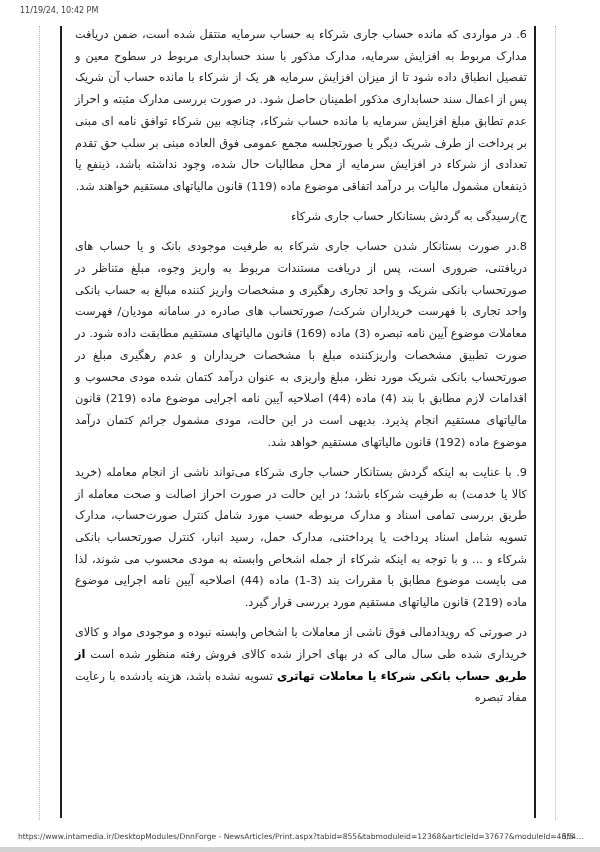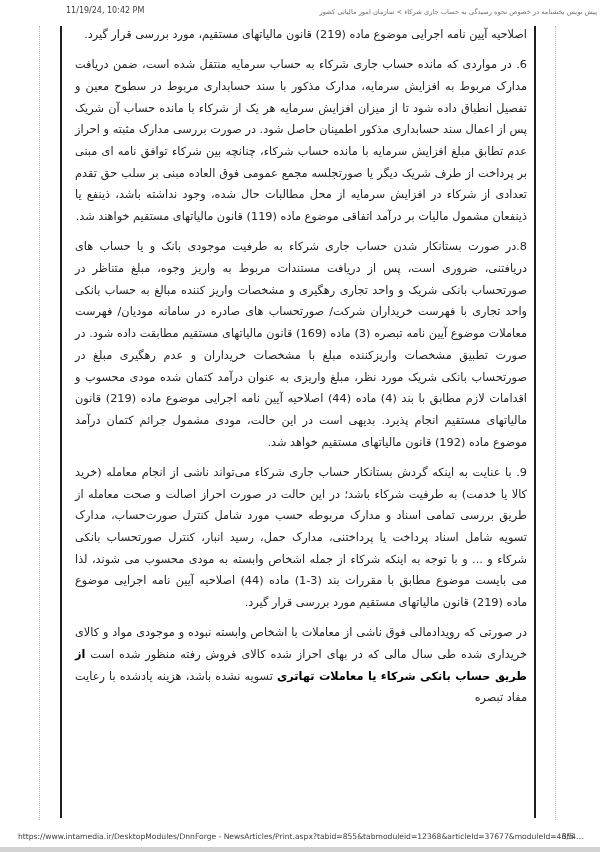--- a/index.html
+++ b/index.html
@@ -10,21 +10,21 @@
   .page {
     position: relative;
     width: 600px; height: 852px;
     background: #ffffff;
     overflow: hidden;
   }
 
   
   .hdr-time {
     position: absolute; top: 6px; left: 20px;
-    font-size: 8px; color: #3d3d3d; white-space: nowrap; margin-left: 46px;
+    font-size: 8px; color: #3d3d3d; white-space: nowrap;
   }
   .hdr-title {
     position: absolute; top: 8px; right: 3px; width: 356px;
     font-size: 6.7px; color: #6e6e6e;
     direction: rtl; text-align: right; white-space: nowrap; overflow: hidden;
   }
 
   
   .dash-rule {
     position: absolute; top: 26px; height: 794px; width: 0;
@@ -65,30 +65,29 @@
     position: absolute; left: 0; right: 0; bottom: 0; height: 5px;
     background: #d2d2d2;
   }
 </style>
 </head>
 <body>
 
 <div class="page">
 
   <span class="hdr-time">11/19/24, 10:42 PM</span>
-  <span class="hdr-title" dir="rtl">پیش نویس بخشنامه در خصوص نحوه رسیدگی به حساب جاری شرکاء &gt; سازمان امور مالیاتی کشور</span>
 
   <div class="dash-rule l"></div>
   <div class="dash-rule r"></div>
   <div class="bar-rule l"></div>
   <div class="bar-rule r"></div>
 
   <div class="content" dir="rtl">
-    <p>اصلاحیه آیین نامه اجرایی موضوع ماده (219) قانون مالیاتهای مستقیم، مورد بررسی قرار گیرد.</p>
     <p>6. در مواردی که مانده حساب جاری شرکاء به حساب سرمایه منتقل شده است، ضمن دریافت مدارک مربوط به افزایش سرمایه، مدارک مذکور با سند حسابداری مربوط در سطوح معین و تفصیل انطباق داده شود تا از میزان افزایش سرمایه هر یک از شرکاء با مانده حساب آن شریک پس از اعمال سند حسابداری مذکور اطمینان حاصل شود. در صورت بررسی مدارک مثبته و احراز عدم تطابق مبلغ افزایش سرمایه با مانده حساب شرکاء، چنانچه بین شرکاء توافق نامه ای مبنی بر پرداخت از طرف شریک دیگر یا صورتجلسه مجمع عمومی فوق العاده مبنی بر سلب حق تقدم تعدادی از شرکاء در افزایش سرمایه از محل مطالبات حال شده، وجود نداشته باشد، ذینفع یا ذینفعان مشمول مالیات بر درآمد اتفاقی موضوع ماده (119) قانون مالیاتهای مستقیم خواهند شد.</p>
+    <p class="section-heading">ج)رسیدگی به گردش بستانکار حساب جاری شرکاء</p>
     <p>8.در صورت بستانکار شدن حساب جاری شرکاء به طرفیت موجودی بانک و یا حساب های دریافتنی، ضروری است، پس از دریافت مستندات مربوط به واریز وجوه، مبلغ متناظر در صورتحساب بانکی شریک و واحد تجاری رهگیری و مشخصات واریز کننده مبالغ به حساب بانکی واحد تجاری با فهرست خریداران شرکت/ صورتحساب های صادره در سامانه مودیان/ فهرست معاملات موضوع آیین نامه تبصره (3) ماده (169) قانون مالیاتهای مستقیم مطابقت داده شود. در صورت تطبیق مشخصات واریزکننده مبلغ با مشخصات خریداران و عدم رهگیری مبلغ در صورتحساب بانکی شریک مورد نظر، مبلغ واریزی به عنوان درآمد کتمان شده مودی محسوب و اقدامات لازم مطابق با بند (4) ماده (44) اصلاحیه آیین نامه اجرایی موضوع ماده (219) قانون مالیاتهای مستقیم انجام پذیرد. بدیهی است در این حالت، مودی مشمول جرائم کتمان درآمد موضوع ماده (192) قانون مالیاتهای مستقیم خواهد شد.</p>
     <p>9. با عنایت به اینکه گردش بستانکار حساب جاری شرکاء می‌تواند ناشی از انجام معامله (خرید کالا یا خدمت) به طرفیت شرکاء باشد؛ در این حالت در صورت احراز اصالت و صحت معامله از طریق بررسی تمامی اسناد و مدارک مربوطه حسب مورد شامل کنترل صورت‌حساب، مدارک تسویه شامل اسناد پرداخت یا پرداختنی، مدارک حمل، رسید انبار، کنترل صورتحساب بانکی شرکاء و ... و با توجه به اینکه شرکاء از جمله اشخاص وابسته به مودی محسوب می شوند، لذا می بایست موضوع مطابق با مقررات بند (3-1) ماده (44) اصلاحیه آیین نامه اجرایی موضوع ماده (219) قانون مالیاتهای مستقیم مورد بررسی قرار گیرد.</p>
     <p><span>در صورتی که رویدادمالی فوق ناشی از معاملات با اشخاص وابسته نبوده و موجودی مواد و کالای خریداری شده طی سال مالی که در بهای احراز شده کالای فروش رفته منظور شده است </span><b>از طریق حساب بانکی شرکاء یا معاملات تهاتری</b><span> تسویه نشده باشد، هزینه یادشده با رعایت مفاد تبصره</span></p>
   </div>
 
   <span class="ftr-url">https://www.intamedia.ir/DesktopModules/DnnForge - NewsArticles/Print.aspx?tabid=855&amp;tabmoduleid=12368&amp;articleId=37677&amp;moduleId=4654…</span>
   <span class="ftr-page">3/5</span>
 
   <div class="page-edge"></div>
 </div>

